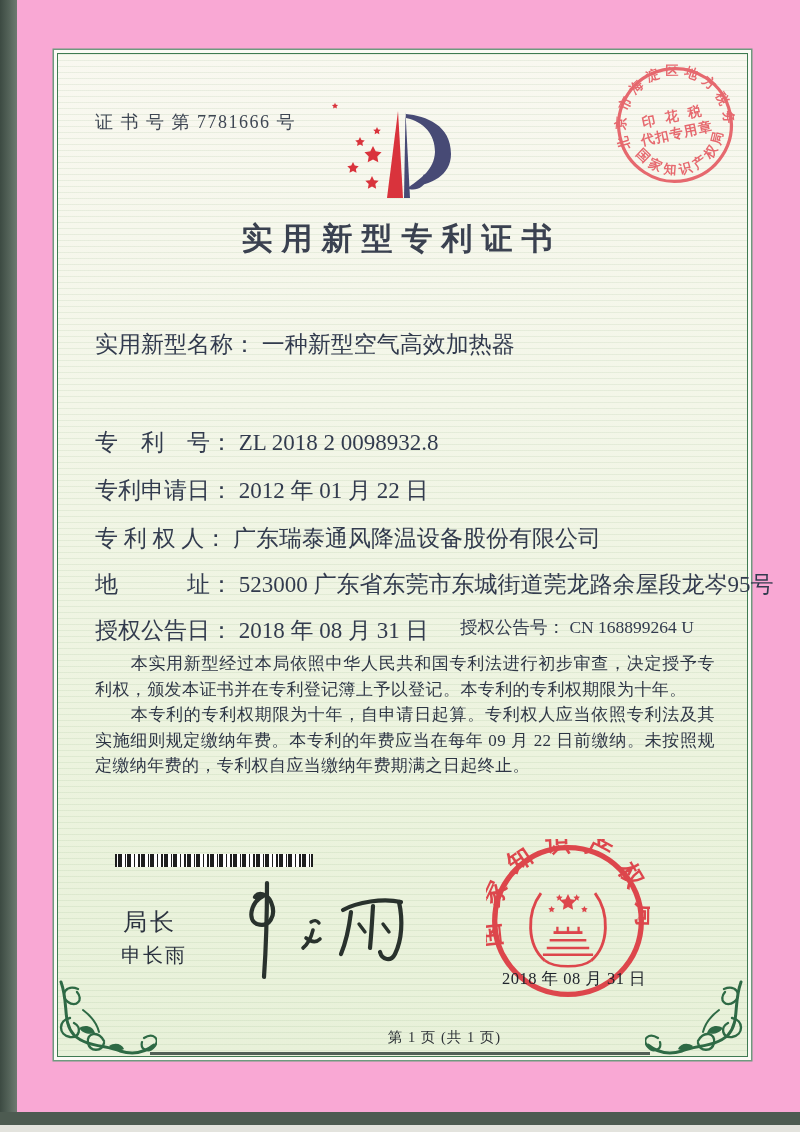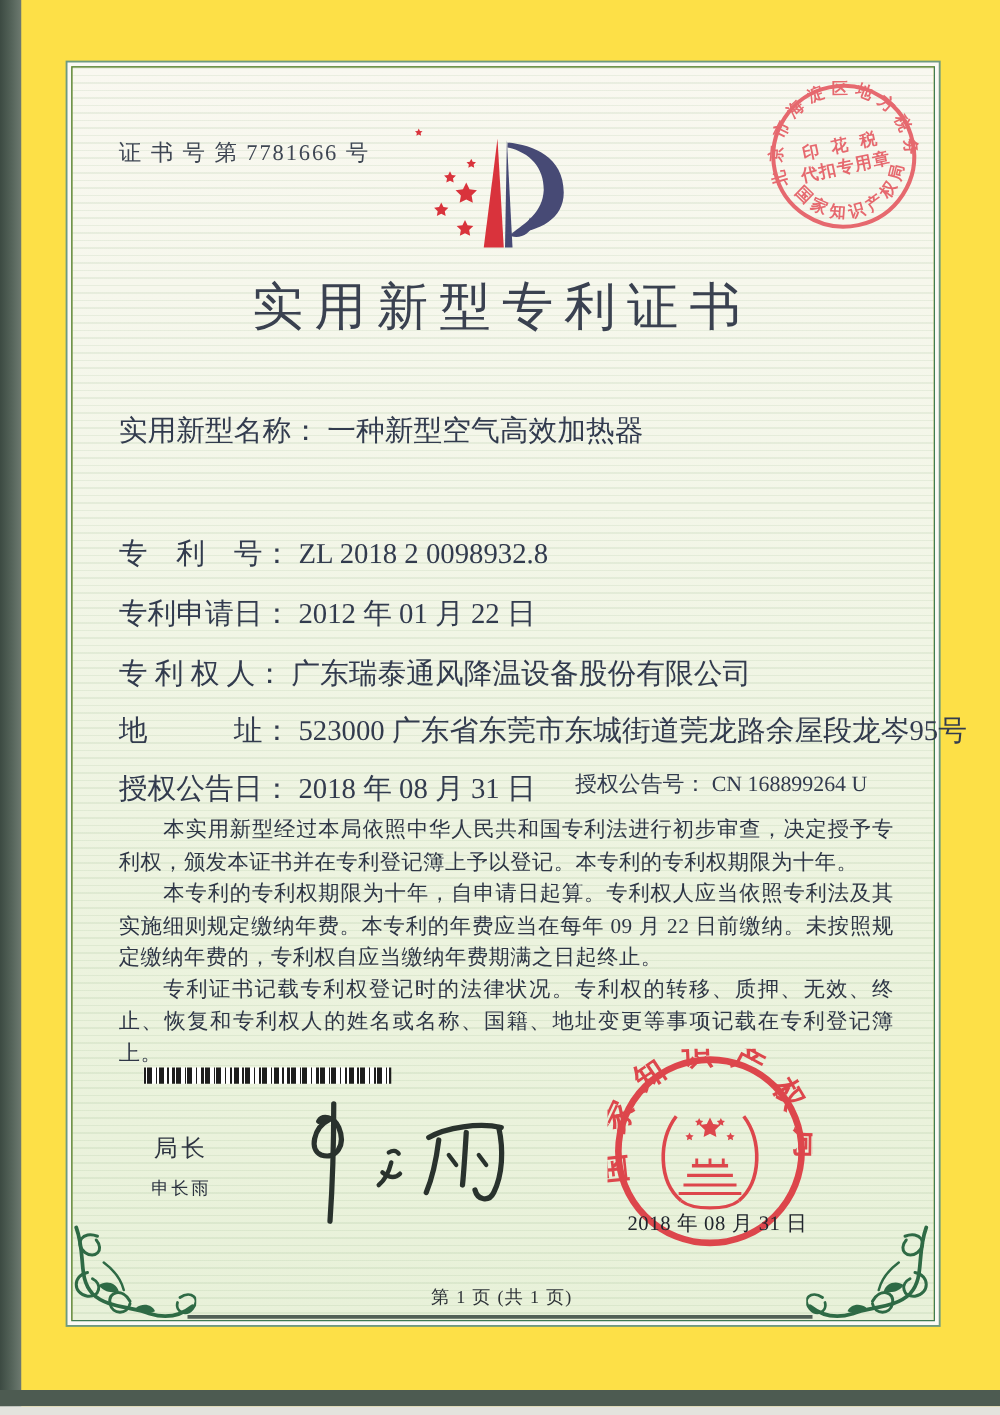--- a/index.html
+++ b/index.html
@@ -1,21 +1,21 @@
 <!DOCTYPE html>
 <html><head>
 <meta charset="utf-8">
 <style>
   html,body{margin:0;padding:0;}
   body{
     width:800px;height:1132px;overflow:hidden;
     background:#eceae4;
     font-family:"Liberation Serif","DejaVu Serif",serif;
   }
-  .page{position:relative;width:800px;height:1132px;background:#fde047;}
+  .page{position:relative;width:800px;height:1132px;background:#f9a8d4;}
 
   
   .spine{position:absolute;left:0;top:0;width:17px;height:1132px;
     background:linear-gradient(90deg,#3c4a42,#55645a 55%,#6d7a70);}
   .bottom-edge{position:absolute;left:0;top:1112px;width:800px;height:13px;background:#4d5b51;}
   .bottom-sliver{position:absolute;left:0;top:1125px;width:800px;height:7px;background:#e3e3dd;}
 
   
   .frame{position:absolute;left:57px;top:53px;width:689px;height:1002px;
     border:1px solid #3f7a52;
@@ -29,48 +29,48 @@
   .flourish.left{left:49px;top:976px;}
   .flourish.right{left:645px;top:976px;transform:scaleX(-1);}
 
   .cert-number{position:absolute;left:95px;top:110px;font-size:18px;color:#3e4653;letter-spacing:1.5px;}
 
   .logo{position:absolute;left:330px;top:98px;width:150px;height:118px;}
 
   .tax-stamp{position:absolute;left:610px;top:60px;width:130px;height:130px;opacity:.88;}
 
   .title{position:absolute;left:57px;top:218px;width:689px;text-align:center;
-    font-size:41px;font-weight:400;color:#3a4150;letter-spacing:9px;}
+    font-size:31px;font-weight:700;color:#3a4150;letter-spacing:9px;}
 
   .field-row{position:absolute;left:95px;width:625px;font-size:23px;color:#323b4e;white-space:nowrap;}
   .field-label{display:inline-block;min-width:118px;}
   .r0{top:329px}.r1{top:378px}.r2{top:427px}.r3{top:475px}.r4{top:523px}.r5{top:569px}.r6{top:615px}
   .grant-no{position:absolute;left:460px;top:615px;font-size:17.5px;color:#323b4e;white-space:nowrap;}
 
   .body-text{position:absolute;left:95px;top:651px;width:620px;
     font-size:17px;line-height:25.5px;color:#2e3646;text-align:justify;letter-spacing:.4px;}
   .body-text p{margin:0;text-indent:2.1em;}
 
   .barcode{position:absolute;left:115px;top:854px;width:198px;height:13px;
     background:repeating-linear-gradient(90deg,
       #1d1d1d 0 2px,#fff 2px 3px,#1d1d1d 3px 7px,#fff 7px 10px,
       #1d1d1d 10px 11px,#fff 11px 12px,#1d1d1d 12px 16px,#fff 16px 19px,
       #1d1d1d 19px 20px,#fff 20px 23px);}
 
-  .official-title{position:absolute;left:123px;top:906px;font-size:19px;color:#2c3340;letter-spacing:3px;}
-  .official-name{position:absolute;left:121px;top:942px;font-size:14px;color:#2c3340;letter-spacing:2px;}
+  .official-title{position:absolute;left:123px;top:906px;font-size:24px;color:#2c3340;letter-spacing:3px;}
+  .official-name{position:absolute;left:121px;top:942px;font-size:20px;color:#2c3340;letter-spacing:2px;}
 
   .signature{position:absolute;left:225px;top:878px;width:195px;height:106px;}
 
   .agency-seal{position:absolute;left:486px;top:839px;width:164px;height:164px;opacity:.93;}
   .seal-date{position:absolute;left:498px;top:968px;width:152px;text-align:center;
     font-size:16.5px;color:#20252d;letter-spacing:.5px;z-index:5;}
 
   .footer{position:absolute;left:57px;top:1028px;width:689px;text-align:center;
-    font-size:14.5px;color:#2d3237;letter-spacing:1px;}
+    font-size:14.5px;color:#2d3237;letter-spacing:1px;padding-left:43px;}
 </style>
 </head>
 <body>
 
 <div class="page">
 
   <div class="spine"></div>
   <div class="bottom-edge"></div>
   <div class="bottom-sliver"></div>
 
@@ -170,21 +170,20 @@
     <span class="field-value">2018 年 08 月 31 日</span>
   </div>
   <div class="grant-no">
     <span>授权公告号：</span>
     <span>CN 168899264 U</span>
   </div>
 
   <div class="body-text">
     <p>本实用新型经过本局依照中华人民共和国专利法进行初步审查，决定授予专利权，颁发本证书并在专利登记簿上予以登记。本专利的专利权期限为十年。</p>
     <p>本专利的专利权期限为十年，自申请日起算。专利权人应当依照专利法及其实施细则规定缴纳年费。本专利的年费应当在每年 09 月 22 日前缴纳。未按照规定缴纳年费的，专利权自应当缴纳年费期满之日起终止。</p>
-    <p>专利证书记载专利权登记时的法律状况。专利权的转移、质押、无效、终止、恢复和专利权人的姓名或名称、国籍、地址变更等事项记载在专利登记簿上。</p>
   </div>
 
   <div class="barcode"></div>
 
   <div class="official-title">局长</div>
   <div class="official-name">申长雨</div>
 
   <svg class="signature" viewBox="0 0 195 106">
     <g fill="none" stroke="#29322d" stroke-width="4.2" stroke-linecap="round">
       <path d="M 38 18 C 26 24, 22 42, 32 46 C 44 50, 52 38, 46 24 C 42 15, 33 14, 30 19"></path>

